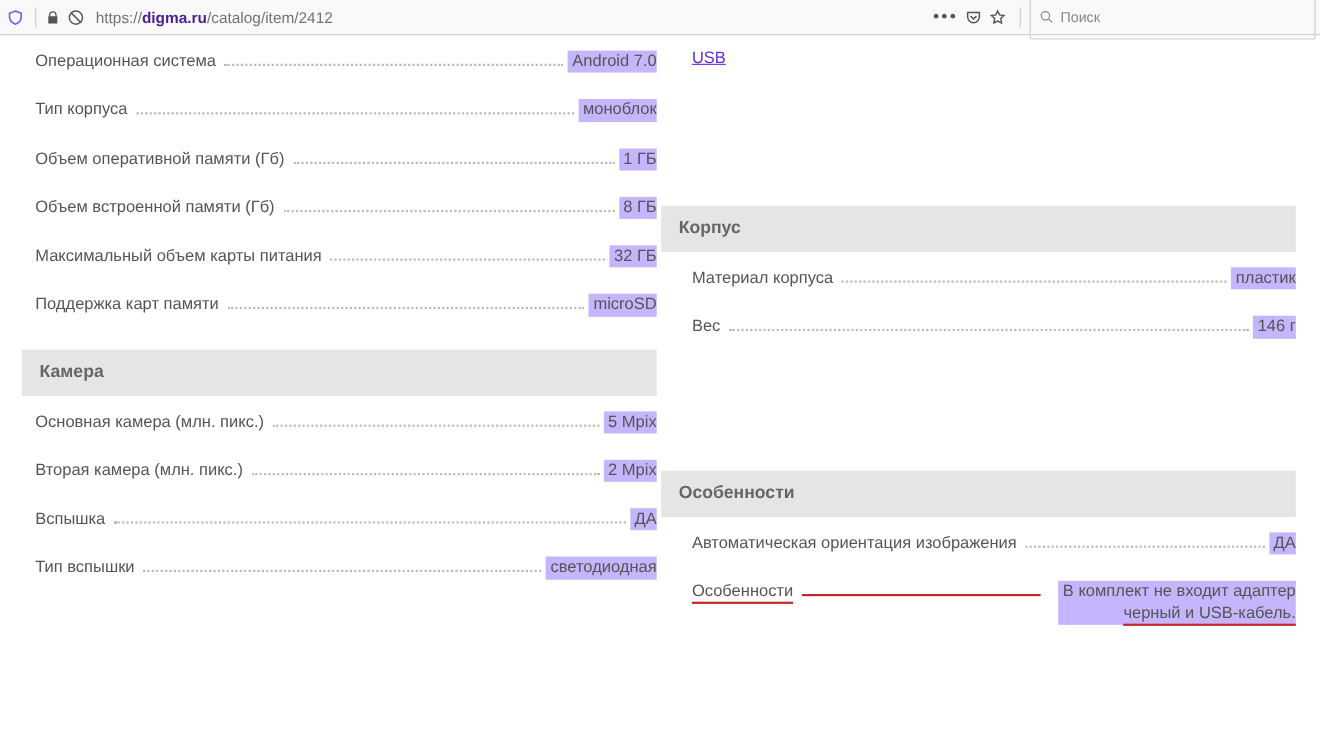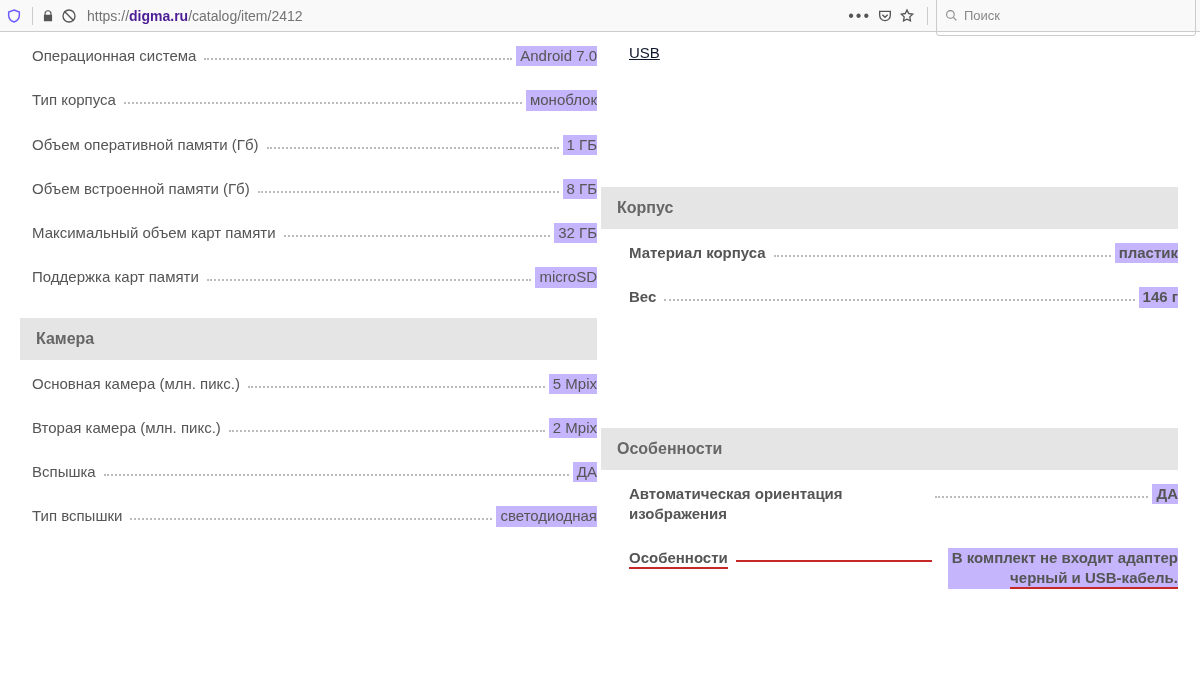--- a/index.html
+++ b/index.html
@@ -130,21 +130,21 @@
     .underline-red {
       border-bottom: 2px solid #c62828;
     }
     .label-underlined {
       border-bottom: 2px solid #c62828;
       padding-bottom: 1px;
     }
     .usb-top {
       padding: 12px 0 6px 16px;
       font-size: 15px;
-      color: #0f172a;
+      color: #6d28d9;
       text-decoration: underline;
     }
     .spacer-gap { height: 100px; }
     .left-col { padding-left: 22px; padding-right: 0; }
     .right-col { padding-left: 0; padding-right: 12px; }
   </style>
 </head>
 <body>
 
 <div class="browser-chrome">
@@ -212,21 +212,21 @@
       <span class="spec-label">Объем оперативной памяти (Гб)</span>
       <span class="spec-fill"></span>
       <span class="spec-value">1 ГБ</span>
     </div>
     <div class="spec-row">
       <span class="spec-label">Объем встроенной памяти (Гб)</span>
       <span class="spec-fill"></span>
       <span class="spec-value">8 ГБ</span>
     </div>
     <div class="spec-row">
-      <span class="spec-label">Максимальный объем карт памяти</span>
+      <span class="spec-label">Максимальный объем карты питания</span>
       <span class="spec-fill"></span>
       <span class="spec-value">32 ГБ</span>
     </div>
     <div class="spec-row">
       <span class="spec-label">Поддержка карт памяти</span>
       <span class="spec-fill"></span>
       <span class="spec-value">microSD</span>
     </div>
 
     <div class="section-header">Камера</div>
@@ -252,37 +252,37 @@
       <span class="spec-value">светодиодная</span>
     </div>
   </div>
 
   <div class="column right-col">
     <div class="usb-top">USB</div>
 
     <div class="spacer-gap"></div>
 
     <div class="section-header">Корпус</div>
-    <div style="padding-left:16px;font-weight:bold;">
+    <div style="padding-left:16px;">
       <div class="spec-row">
         <span class="spec-label">Материал корпуса</span>
         <span class="spec-fill"></span>
         <span class="spec-value">пластик</span>
       </div>
       <div class="spec-row">
         <span class="spec-label">Вес</span>
         <span class="spec-fill"></span>
         <span class="spec-value">146 г</span>
       </div>
     </div>
 
     <div style="height:90px;"></div>
 
     <div class="section-header">Особенности</div>
-    <div style="padding-left:16px;font-weight:bold;">
+    <div style="padding-left:16px;">
       <div class="spec-row">
         <span class="spec-label">Автоматическая ориентация изображения</span>
         <span class="spec-fill"></span>
         <span class="spec-value">ДА</span>
       </div>
       <div class="spec-row">
         <span class="spec-label"><span class="label-underlined">Особенности</span></span>
         <span class="spec-fill underline-red" style="border-bottom:2px solid #c62828;"></span>
         <span class="spec-value" style="text-align:right;margin-left:12px;">
           <span>В комплект не входит адаптер</span><br>

